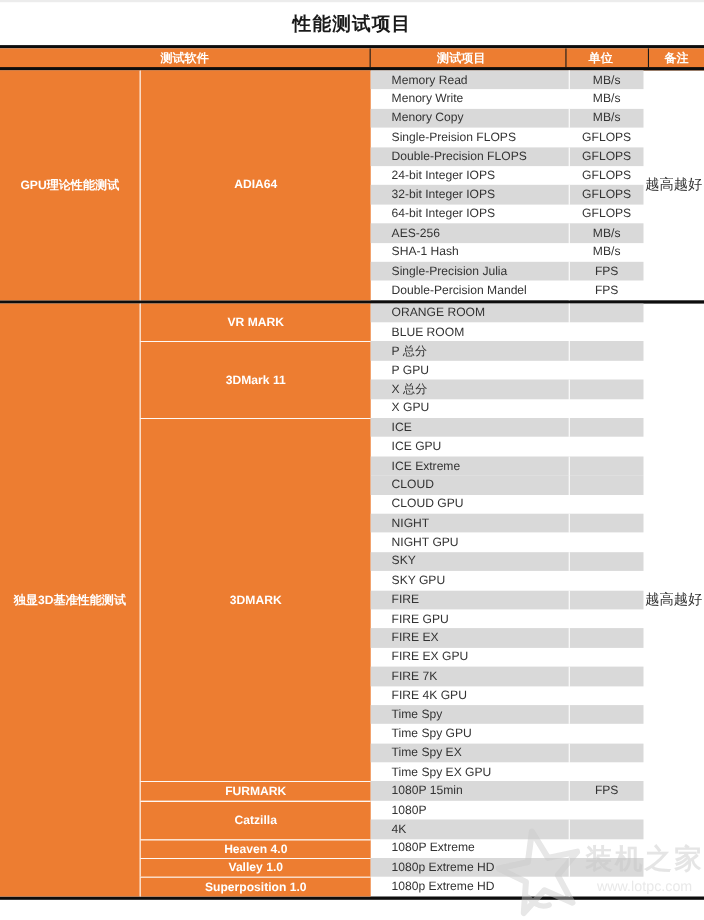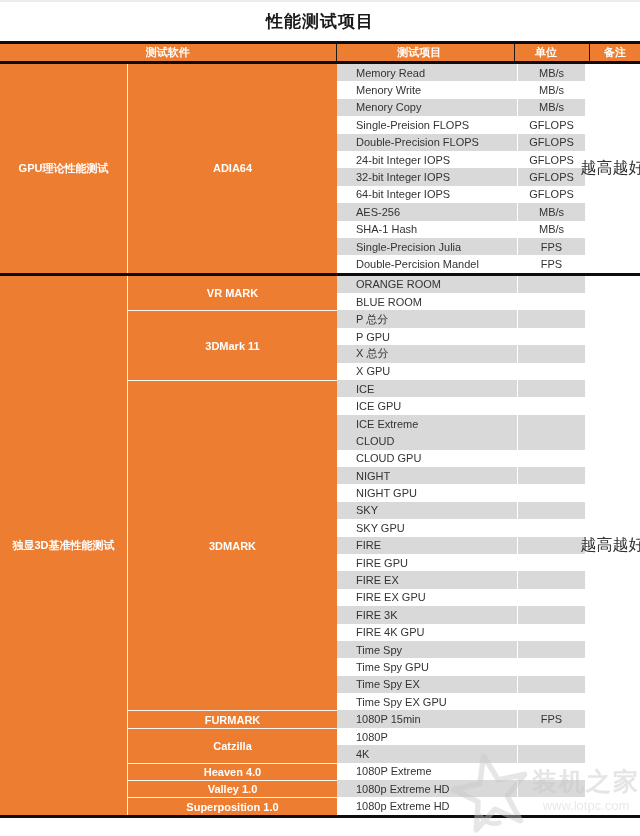--- a/index.html
+++ b/index.html
@@ -44,21 +44,21 @@
   .cell-item {
     width: 180px; padding-left: 19px; font-size: 11px; color: #333;
     white-space: nowrap; overflow: hidden;
   }
   .cell-unit {
     width: 68px; border-left: 1px solid #fff; text-align: center; font-size: 11px; color: #333;
     align-self: stretch; display: flex; align-items: center; justify-content: center;
   }
   .col-remark {
     width: 55px; display: flex; align-items: center; justify-content: center;
-    font-size: 16px; color: #333; white-space: nowrap;
+    font-size: 13px; color: #333; white-space: nowrap;
   }
 
   
   .watermark {
     position: absolute; left: 452px; top: 748px; width: 190px; height: 85px;
     display: flex; align-items: center; opacity: 0.45; pointer-events: none;
   }
   .wm-star { width: 78px; height: 82px; flex: 0 0 auto; transform: rotate(-12deg); }
   .wm-text { margin-left: 2px; }
   .wm-brand { font-size: 25px; font-weight: bold; color: #c6c6c6; letter-spacing: 2px; line-height: 1.1; }
@@ -224,21 +224,21 @@
               </div>
               <div class="row gray">
                 <div class="cell-item">FIRE EX</div>
                 <div class="cell-unit"></div>
               </div>
               <div class="row">
                 <div class="cell-item">FIRE EX GPU</div>
                 <div class="cell-unit"></div>
               </div>
               <div class="row gray">
-                <div class="cell-item">FIRE 3K</div>
+                <div class="cell-item">FIRE 7K</div>
                 <div class="cell-unit"></div>
               </div>
               <div class="row">
                 <div class="cell-item">FIRE 4K GPU</div>
                 <div class="cell-unit"></div>
               </div>
               <div class="row gray">
                 <div class="cell-item">Time Spy</div>
                 <div class="cell-unit"></div>
               </div>

